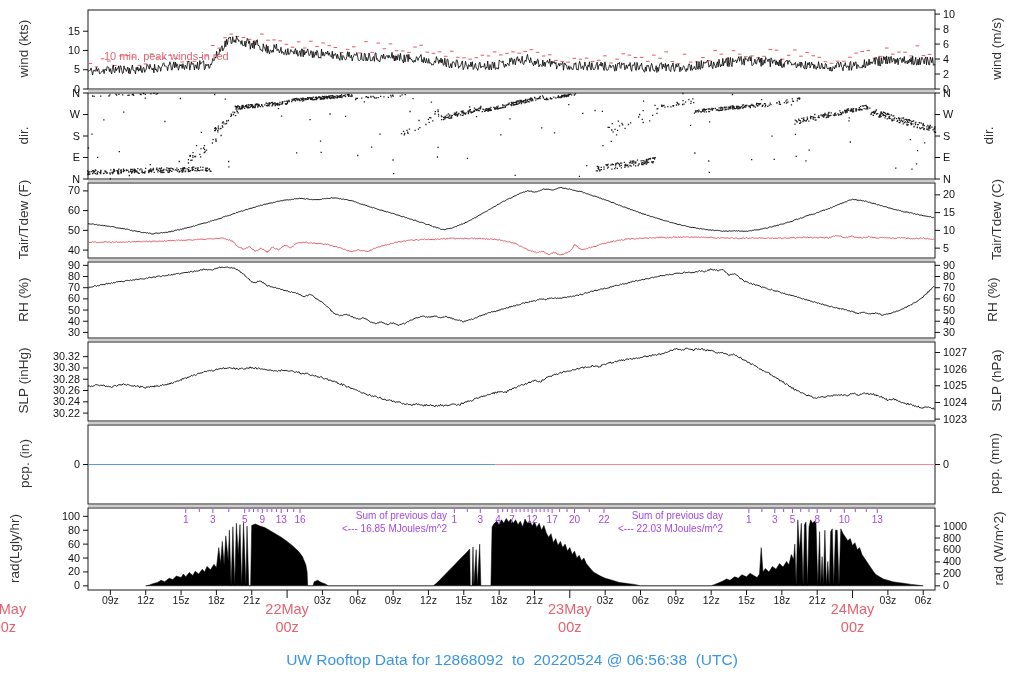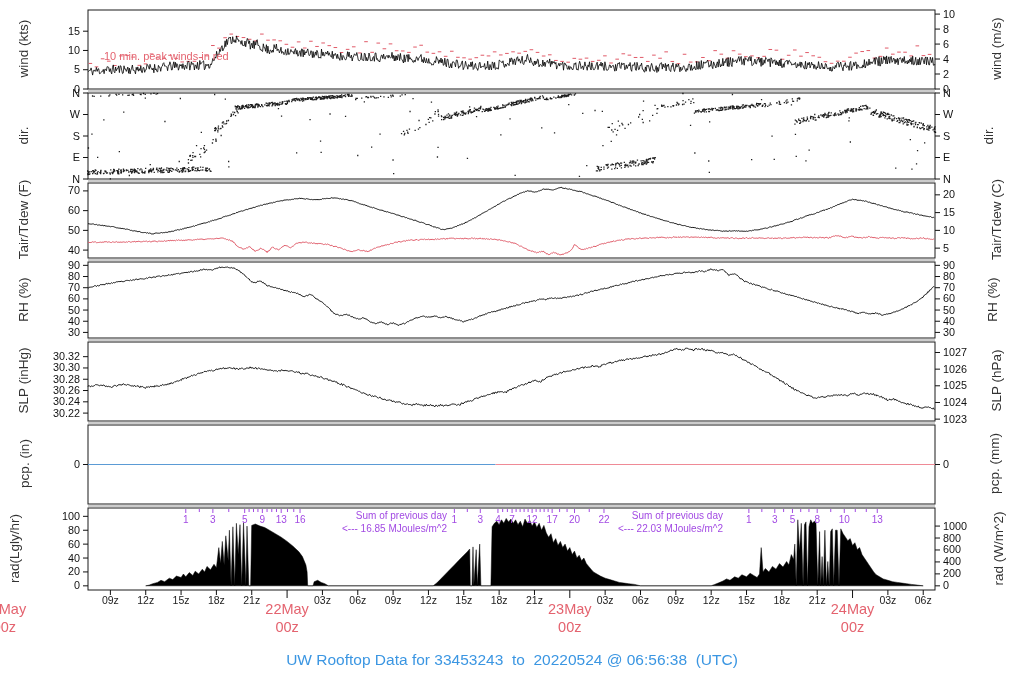--- a/index.html
+++ b/index.html
@@ -458,14 +458,14 @@
 
   <div class="sum" id="sum1" style="left: 297px; top: 510px; color: rgb(162, 74, 227);">
     <div>Sum of previous day</div>
     <div>&lt;--- 16.85 MJoules/m^2</div>
   </div>
   <div class="sum" id="sum2" style="left: 573px; top: 510px; color: rgb(162, 74, 227);">
     <div>Sum of previous day</div>
     <div>&lt;--- 22.03 MJoules/m^2</div>
   </div>
 
-  <div class="title" id="fig-title" style="color: rgb(59, 150, 226);">UW Rooftop Data for 33453243  to  20220524 @ 06:56:38  (UTC)</div>
+  <div class="title" id="fig-title" style="color: rgb(59, 150, 226);">UW Rooftop Data for 12868092  to  20220524 @ 06:56:38  (UTC)</div>
 </div>
 
 </body></html>

